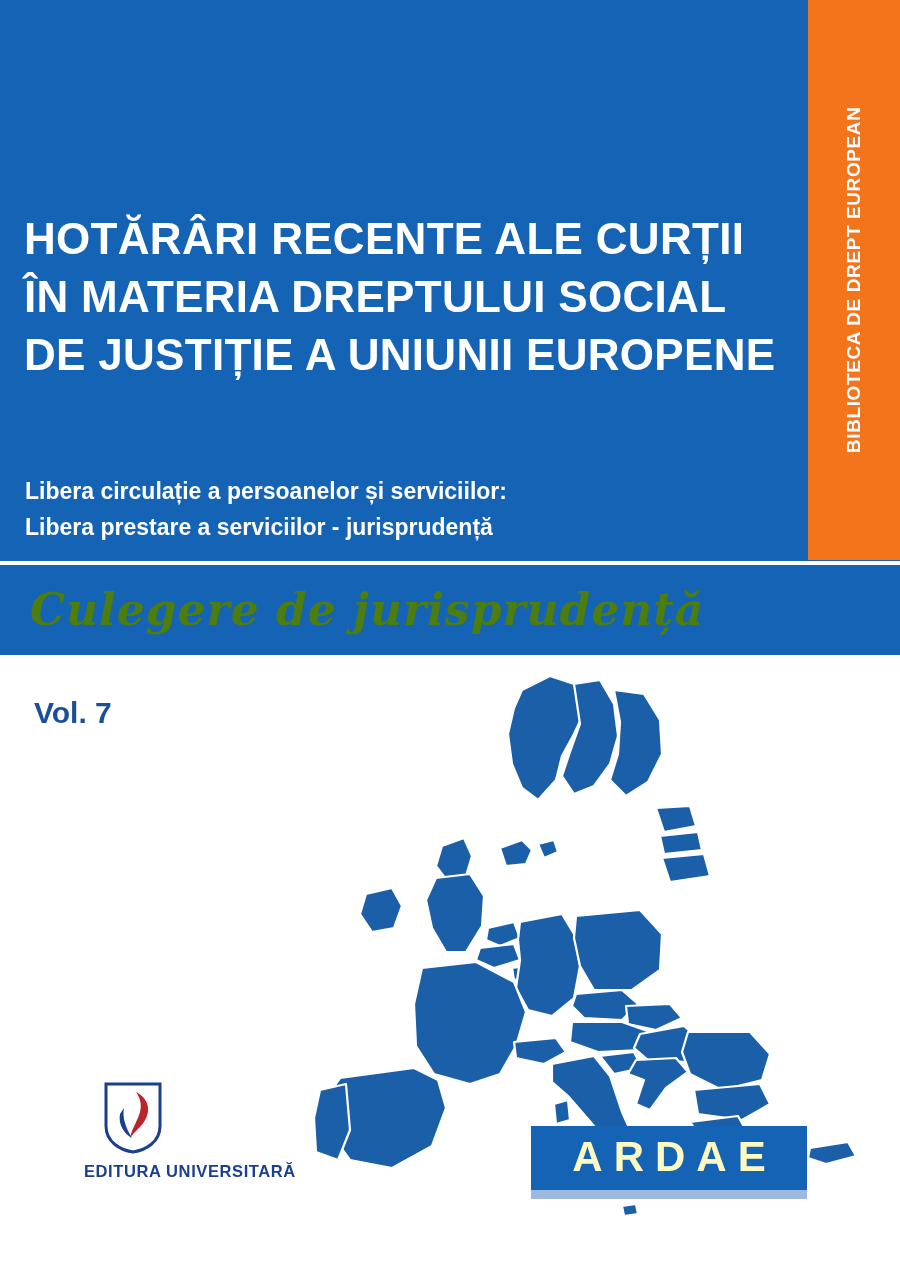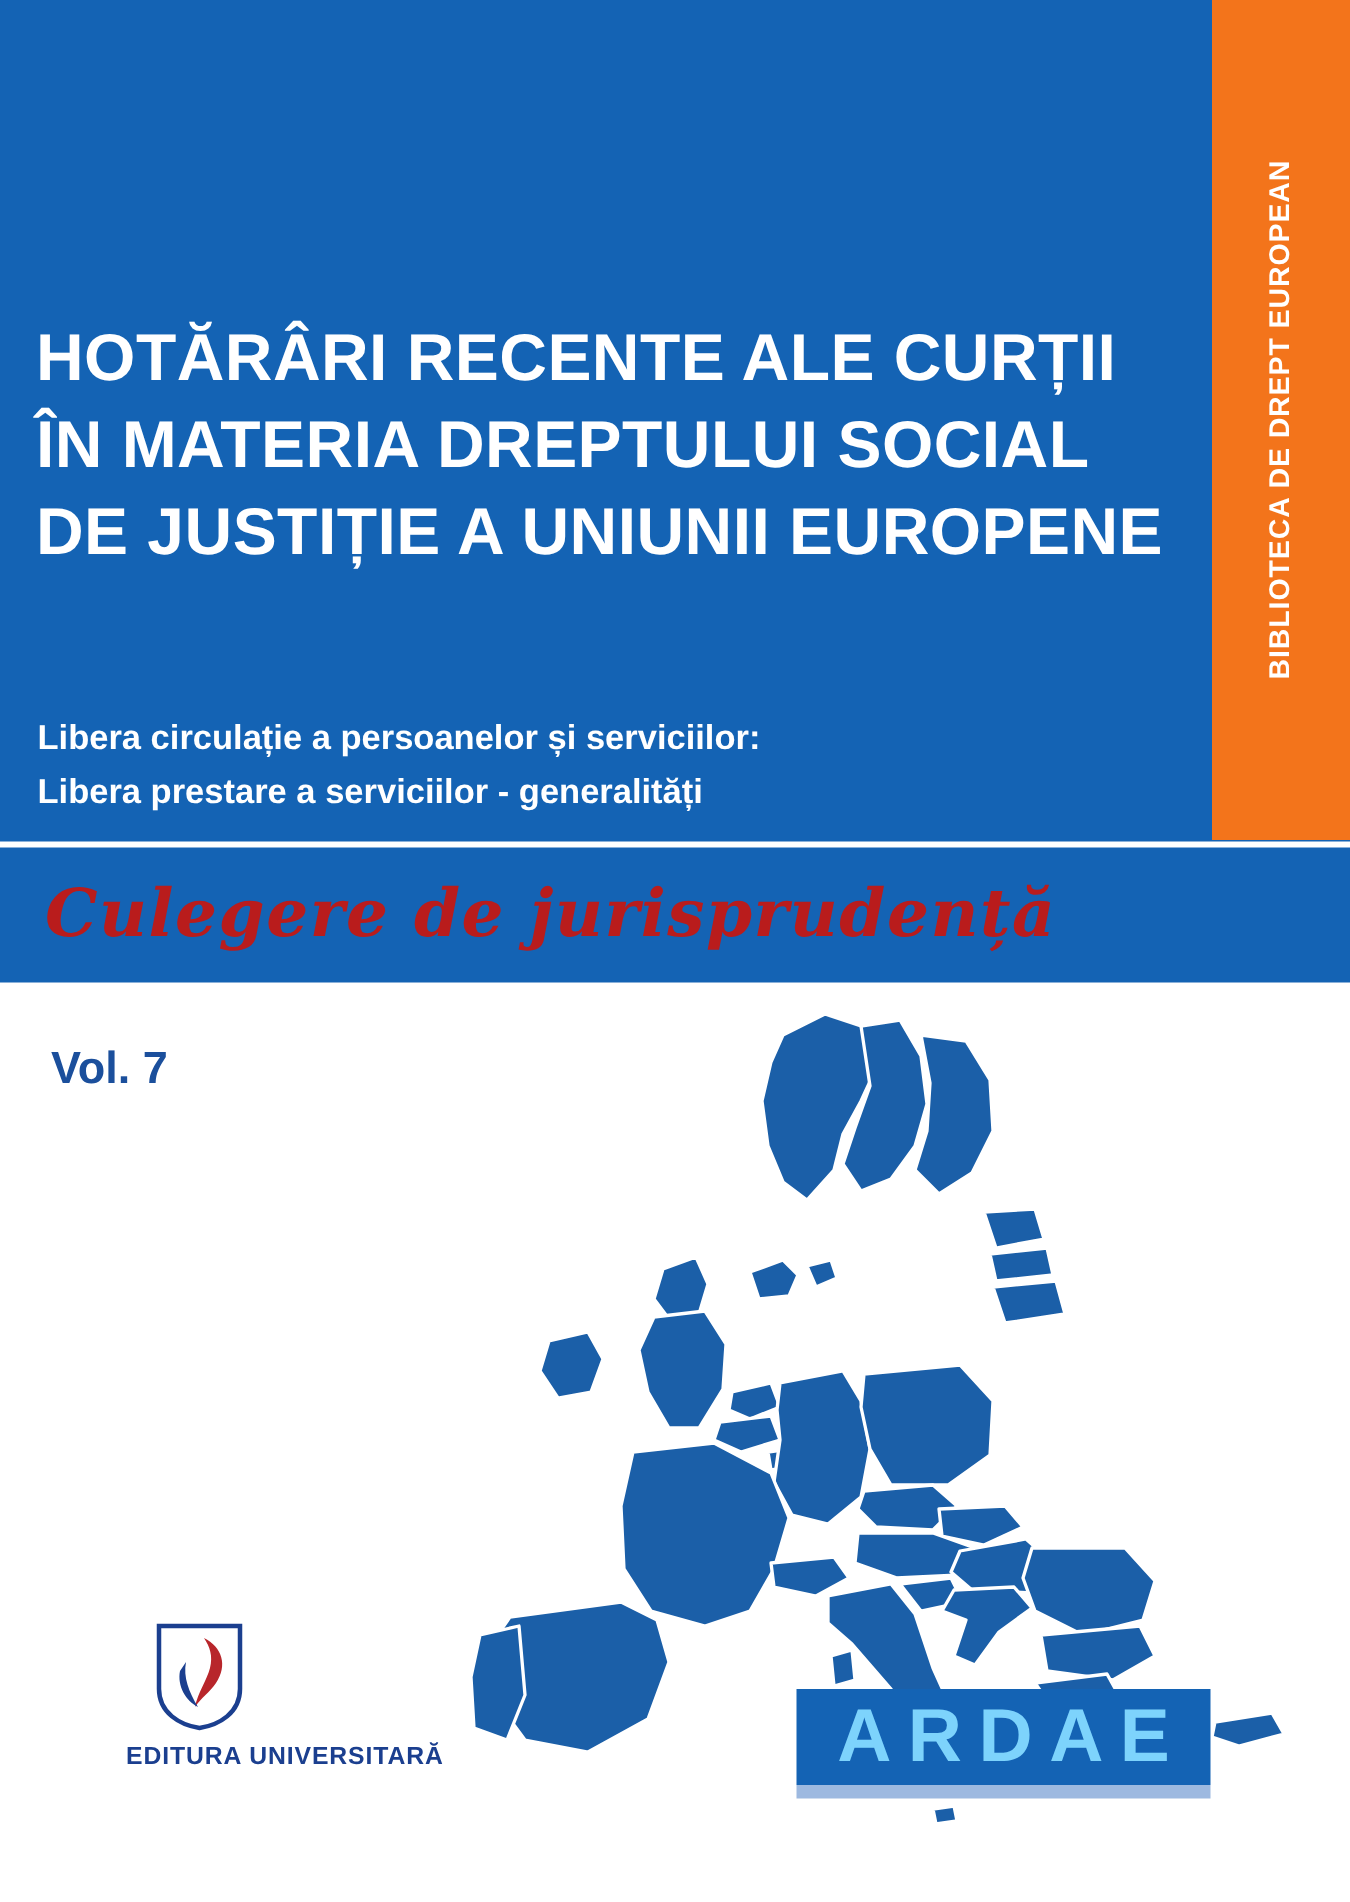--- a/index.html
+++ b/index.html
@@ -88,21 +88,21 @@
     top: 561px;
     width: 900px;
     height: 4px;
     background: #ffffff;
   }
   
   .collection {
     position: absolute;
     left: 30px;
     top: 584px;
-    color: #b91c1c;
+    color: #4d7c0f;
     font-family: "DejaVu Serif", serif;
     font-weight: bold;
     font-style: italic;
     font-size: 44px;
     letter-spacing: 1px;
     white-space: nowrap;
   }
   
   .volume {
     position: absolute;
@@ -148,23 +148,23 @@
   }
   
   .ardae {
     position: absolute;
     left: 531px;
     top: 1126px;
     width: 276px;
   }
   .ardae-box {
     background: #1463b4;
-    color: #7dd3fc;
-    font-weight: bold;
-    font-size: 50px;
+    color: #fef9c3;
+    font-weight: bold;
+    font-size: 42px;
     letter-spacing: 11px;
     text-align: center;
     padding: 8px 0 10px 11px;
     box-sizing: border-box;
     height: 64px;
     line-height: 46px;
   }
   .ardae-underline {
     height: 9px;
     background: #9db9e0;
@@ -181,21 +181,21 @@
   <div class="orange-strip-label">BIBLIOTECA DE DREPT EUROPEAN</div>
 
   <div class="title-block">
     <div class="title-line">HOTĂRÂRI RECENTE ALE CURȚII</div>
     <div class="title-line">ÎN MATERIA DREPTULUI SOCIAL</div>
     <div class="title-line">DE JUSTIȚIE A UNIUNII EUROPENE</div>
   </div>
 
   <div class="subtitle-block">
     <div class="subtitle-line">Libera circulație a persoanelor și serviciilor:</div>
-    <div class="subtitle-line">Libera prestare a serviciilor - generalități</div>
+    <div class="subtitle-line">Libera prestare a serviciilor - jurisprudență</div>
   </div>
 
   <div class="divider"></div>
 
   <div class="collection">Culegere de jurisprudență</div>
 
   <div class="volume">Vol. 7</div>
 
   <div class="map-wrap">
     <svg viewBox="0 0 700 560" xmlns="http://www.w3.org/2000/svg" aria-hidden="true">

